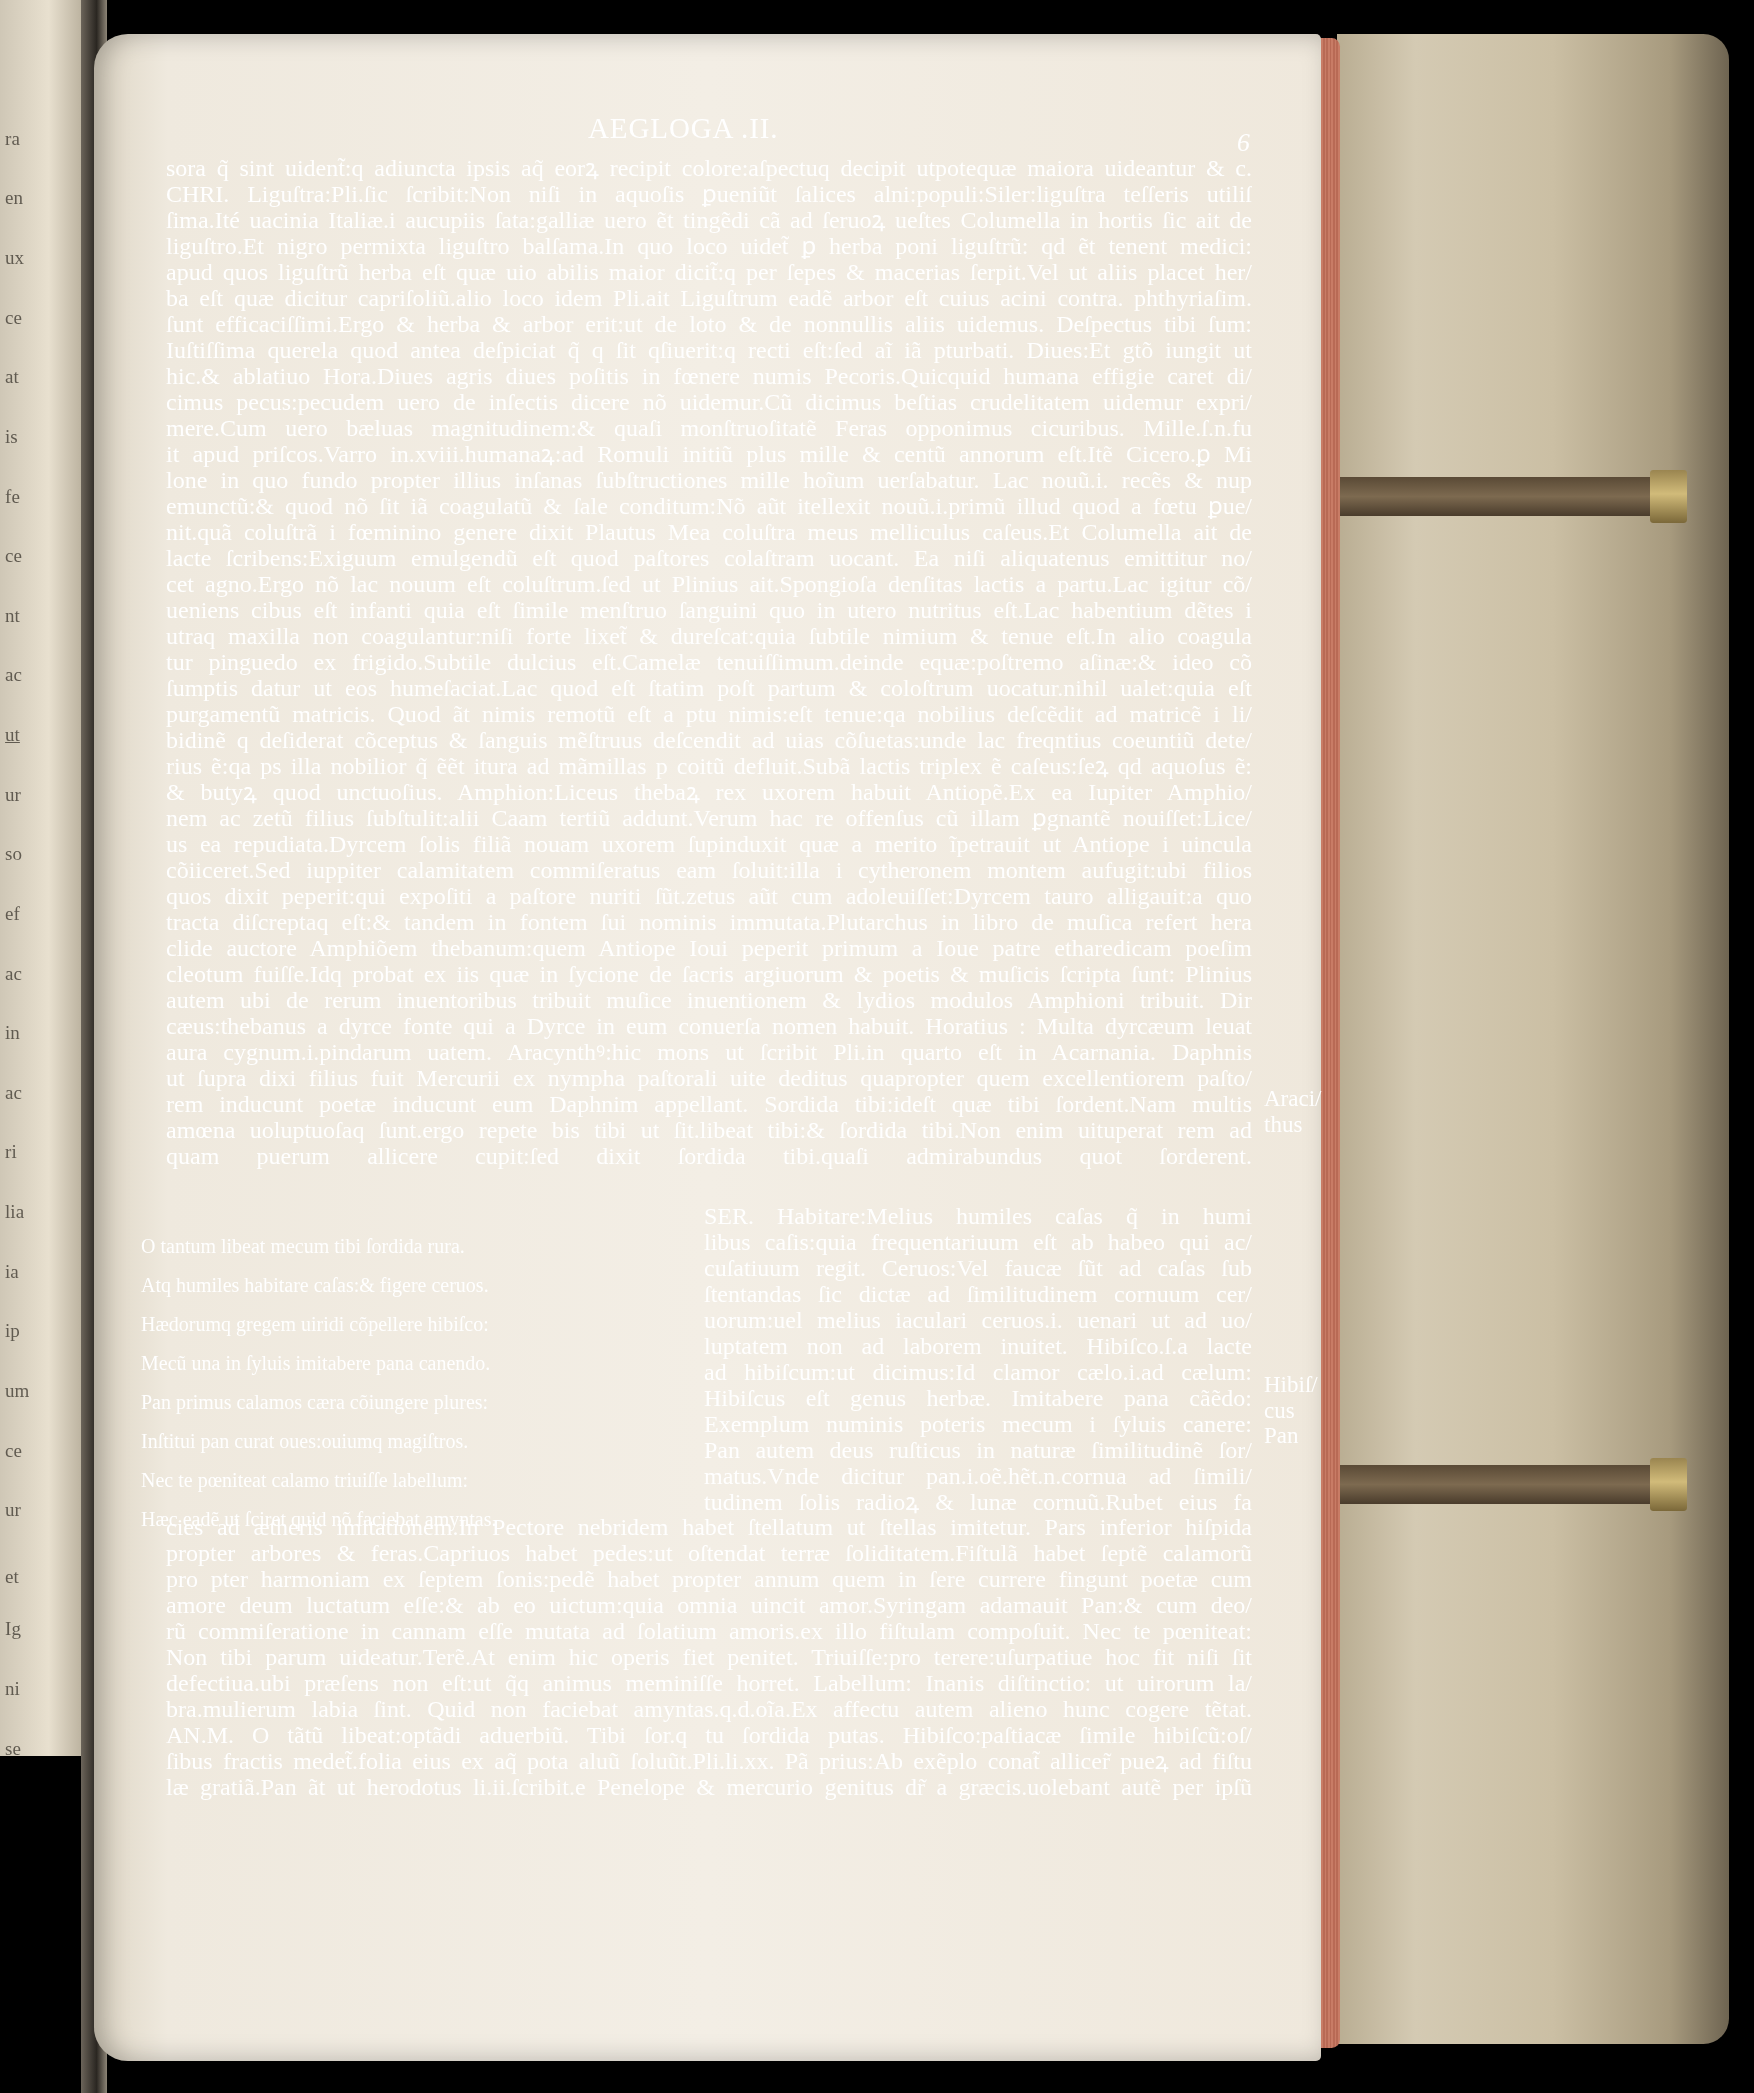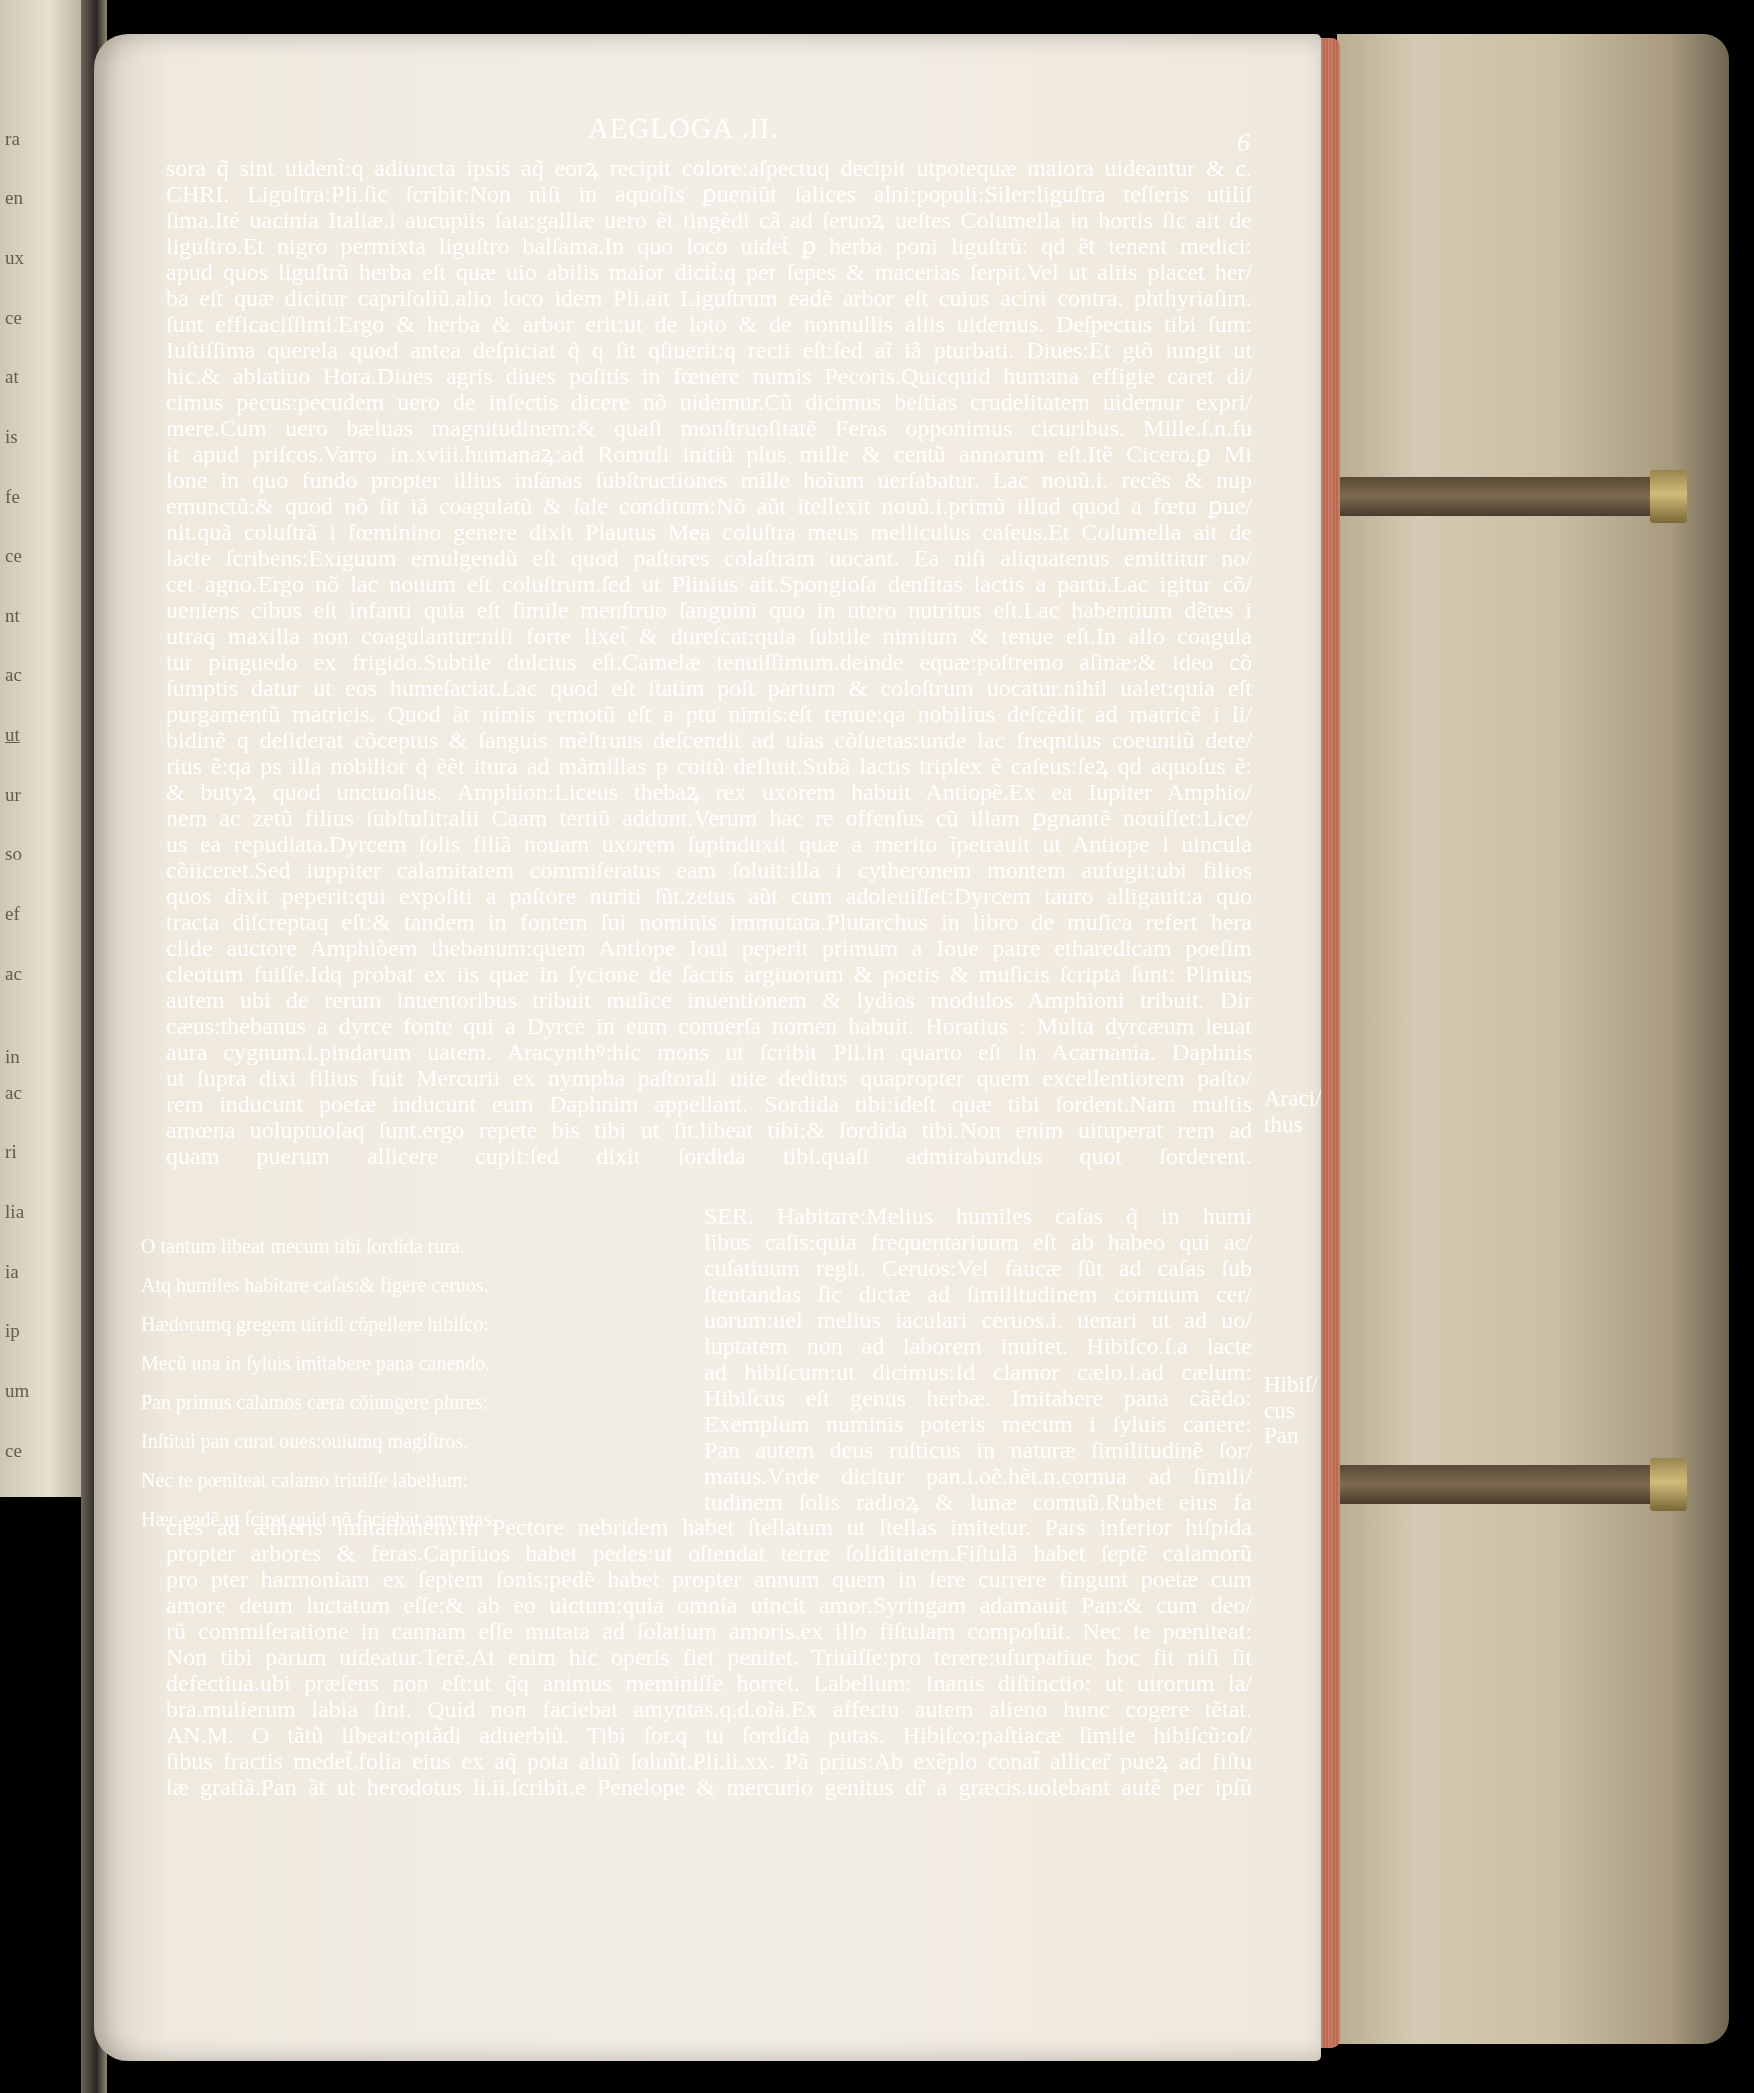--- a/index.html
+++ b/index.html
@@ -3,21 +3,21 @@
 <meta charset="utf-8">
 <style>
   html, body { margin: 0; padding: 0; }
   body {
     width: 1755px; height: 2094px; overflow: hidden;
     background: #000;
     font-family: "Liberation Serif", "DejaVu Serif", serif;
     position: relative;
   }
   .left-page {
-    position: absolute; left: 0; top: 0; width: 81px; height: 1497px;
+    position: absolute; left: 0; top: 0; width: 81px; height: 1756px;
     background: linear-gradient(90deg, #cfc7b6 0%, #e8e0cf 60%, #bdb4a1 100%);
     overflow: hidden;
   }
   .left-page .ghost {
     position: absolute; left: 5.1px; font-size: 19px; color: #3a352d; white-space: nowrap; opacity: .75;
   }
   .gutter {
     position: absolute; left: 81px; top: 0; width: 25.6px; height: 2094px;
     background: linear-gradient(90deg, #6b645a, #2a2621 60%, #8d8577);
   }
@@ -79,21 +79,21 @@
     <div class="ghost" style="top: 426px;">is</div>
     <div class="ghost" style="top: 486px;">fe</div>
     <div class="ghost" style="top: 545px;">ce</div>
     <div class="ghost" style="top: 605px;">nt</div>
     <div class="ghost" style="top: 664px;">ac</div>
     <div class="ghost" style="top: 724px; text-decoration: underline;">ut</div>
     <div class="ghost" style="top: 784px;">ur</div>
     <div class="ghost" style="top: 843px;">so</div>
     <div class="ghost" style="top: 903px;">ef</div>
     <div class="ghost" style="top: 963px;">ac</div>
-    <div class="ghost" style="top: 1022px; margin-top: 24px;">in</div>
+    <div class="ghost" style="top: 1022px;">in</div>
     <div class="ghost" style="top: 1082px;">ac</div>
     <div class="ghost" style="top: 1141px;">ri</div>
     <div class="ghost" style="top: 1201px;">lia</div>
     <div class="ghost" style="top: 1261px;">ia</div>
     <div class="ghost" style="top: 1320px; font-family: Liberation Serif, serif;">ip</div>
     <div class="ghost" style="top: 1380px;">um</div>
     <div class="ghost" style="top: 1440px;">ce</div>
     <div class="ghost" style="top: 1499px;">ur</div>
     <div class="ghost" style="top: 1559px; margin-top: 7px;">et</div>
     <div class="ghost" style="top: 1618px;">Ig</div>

